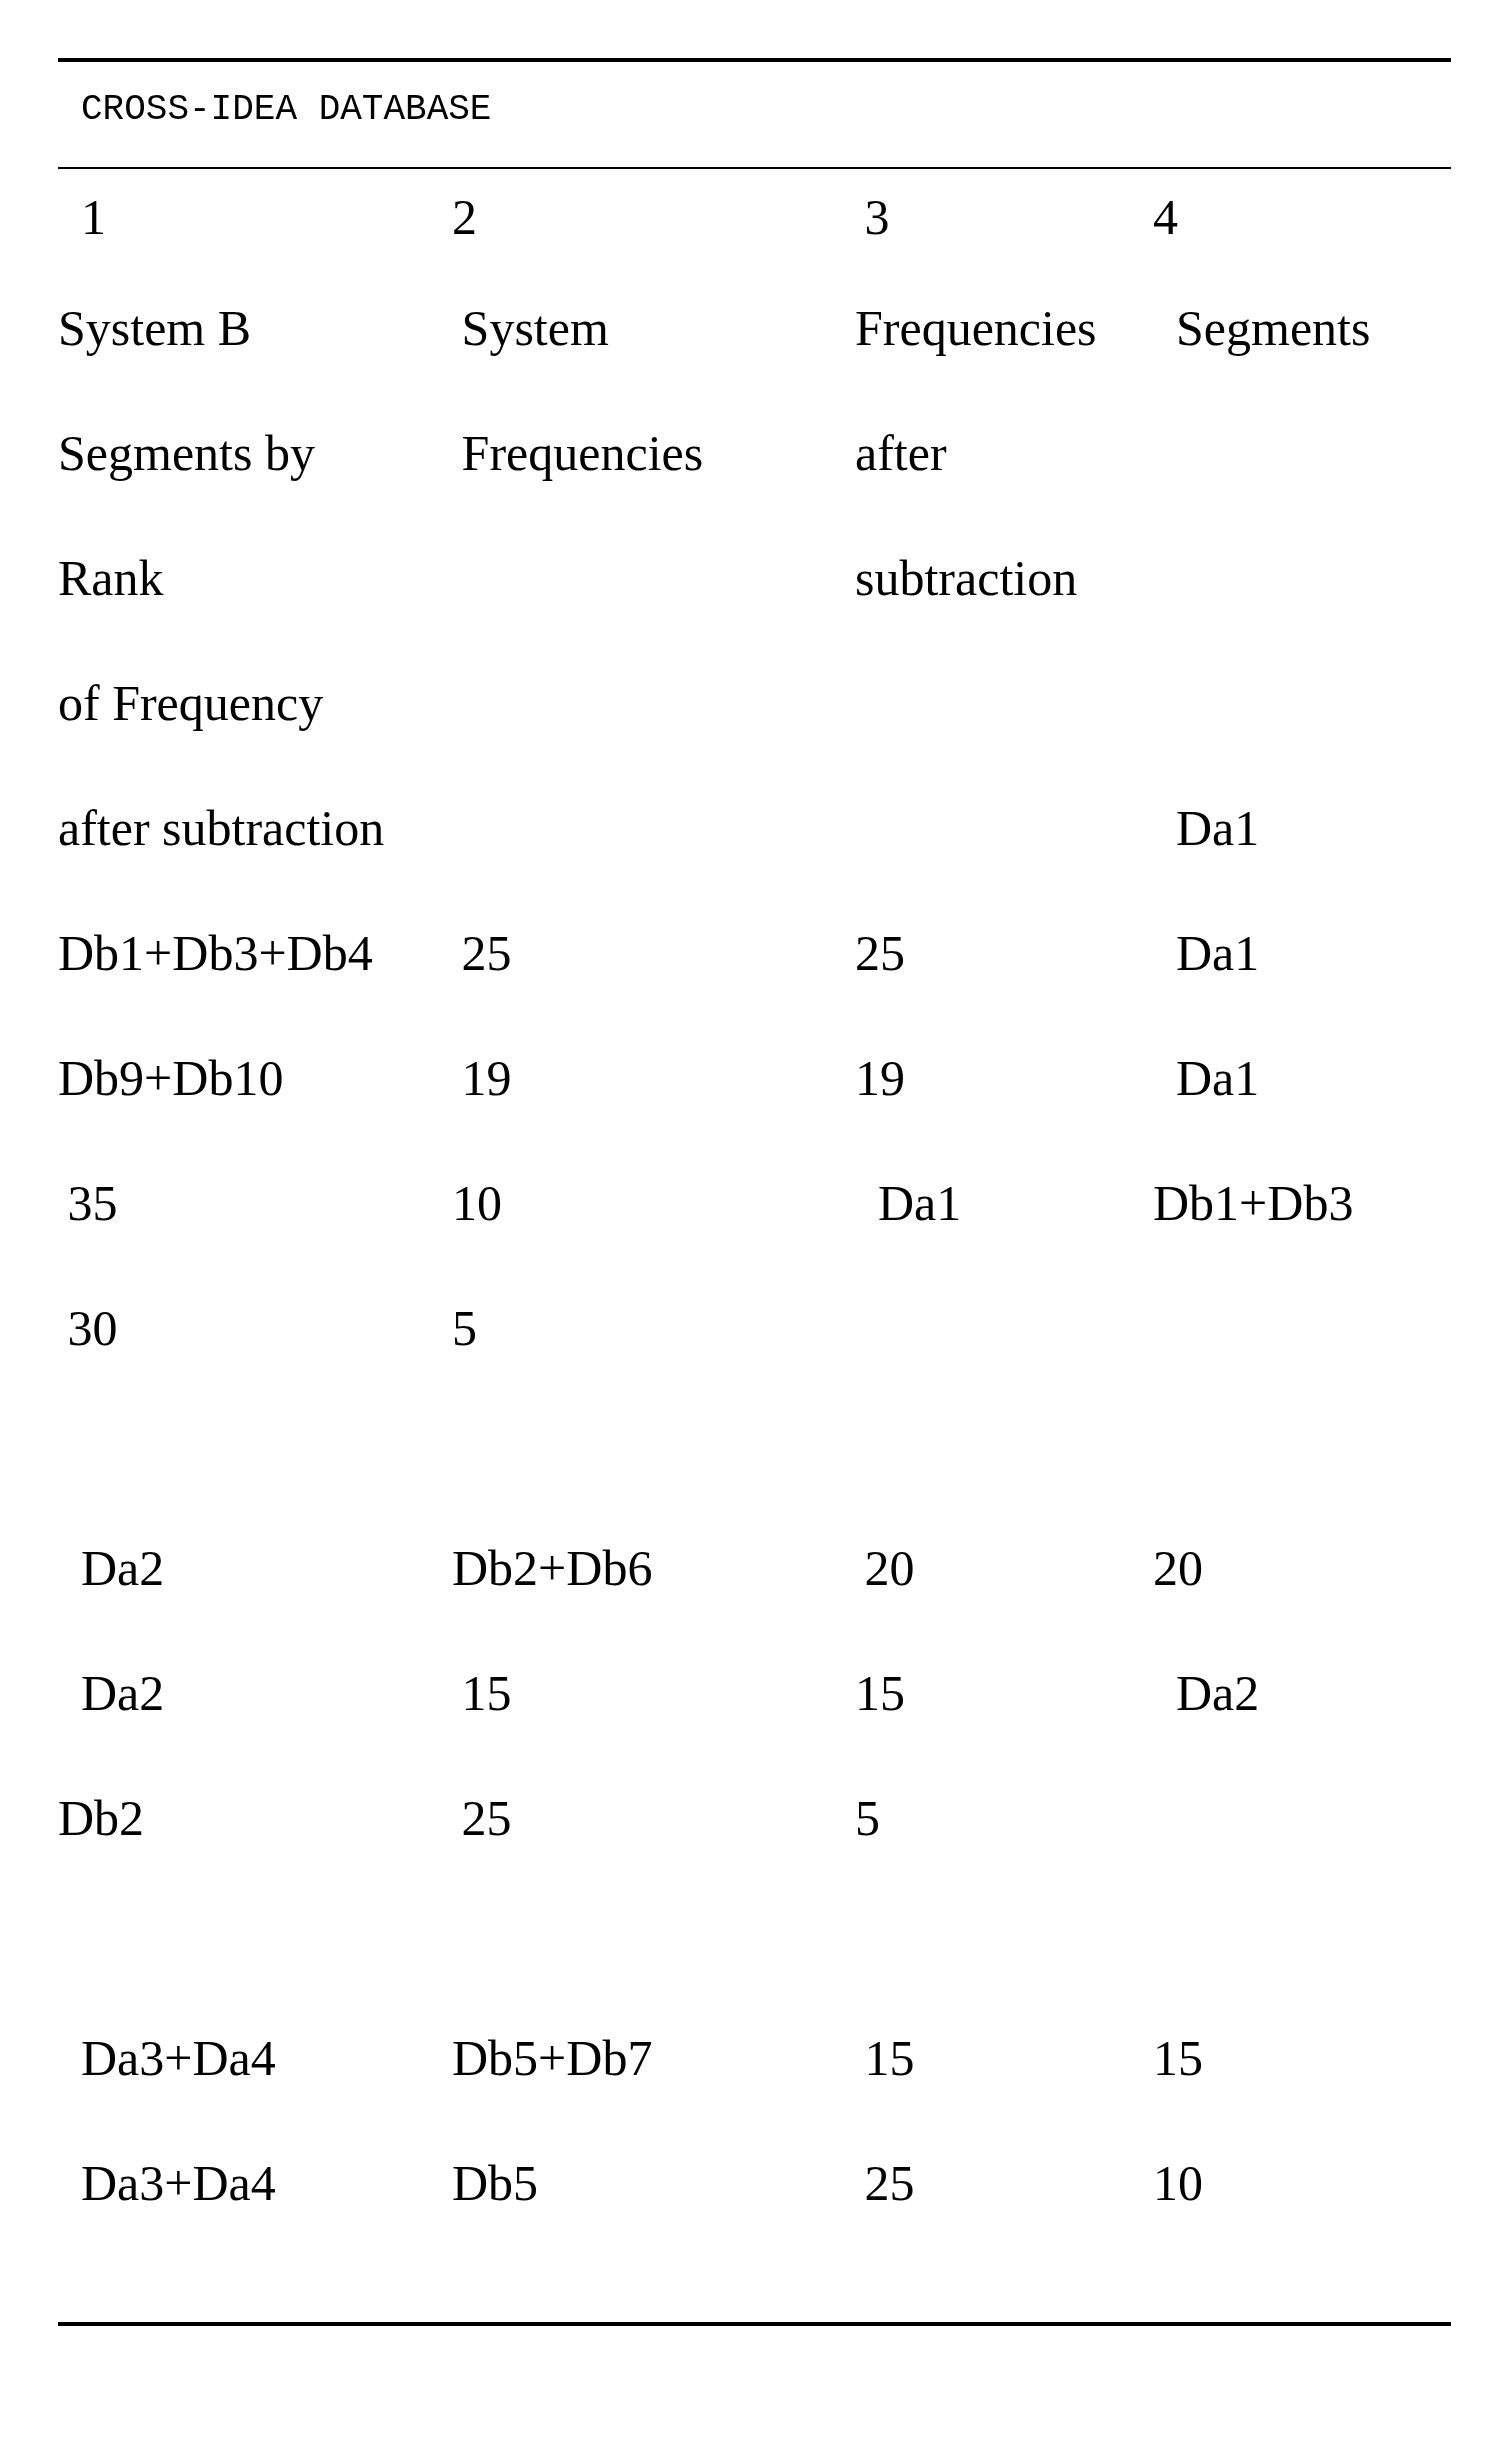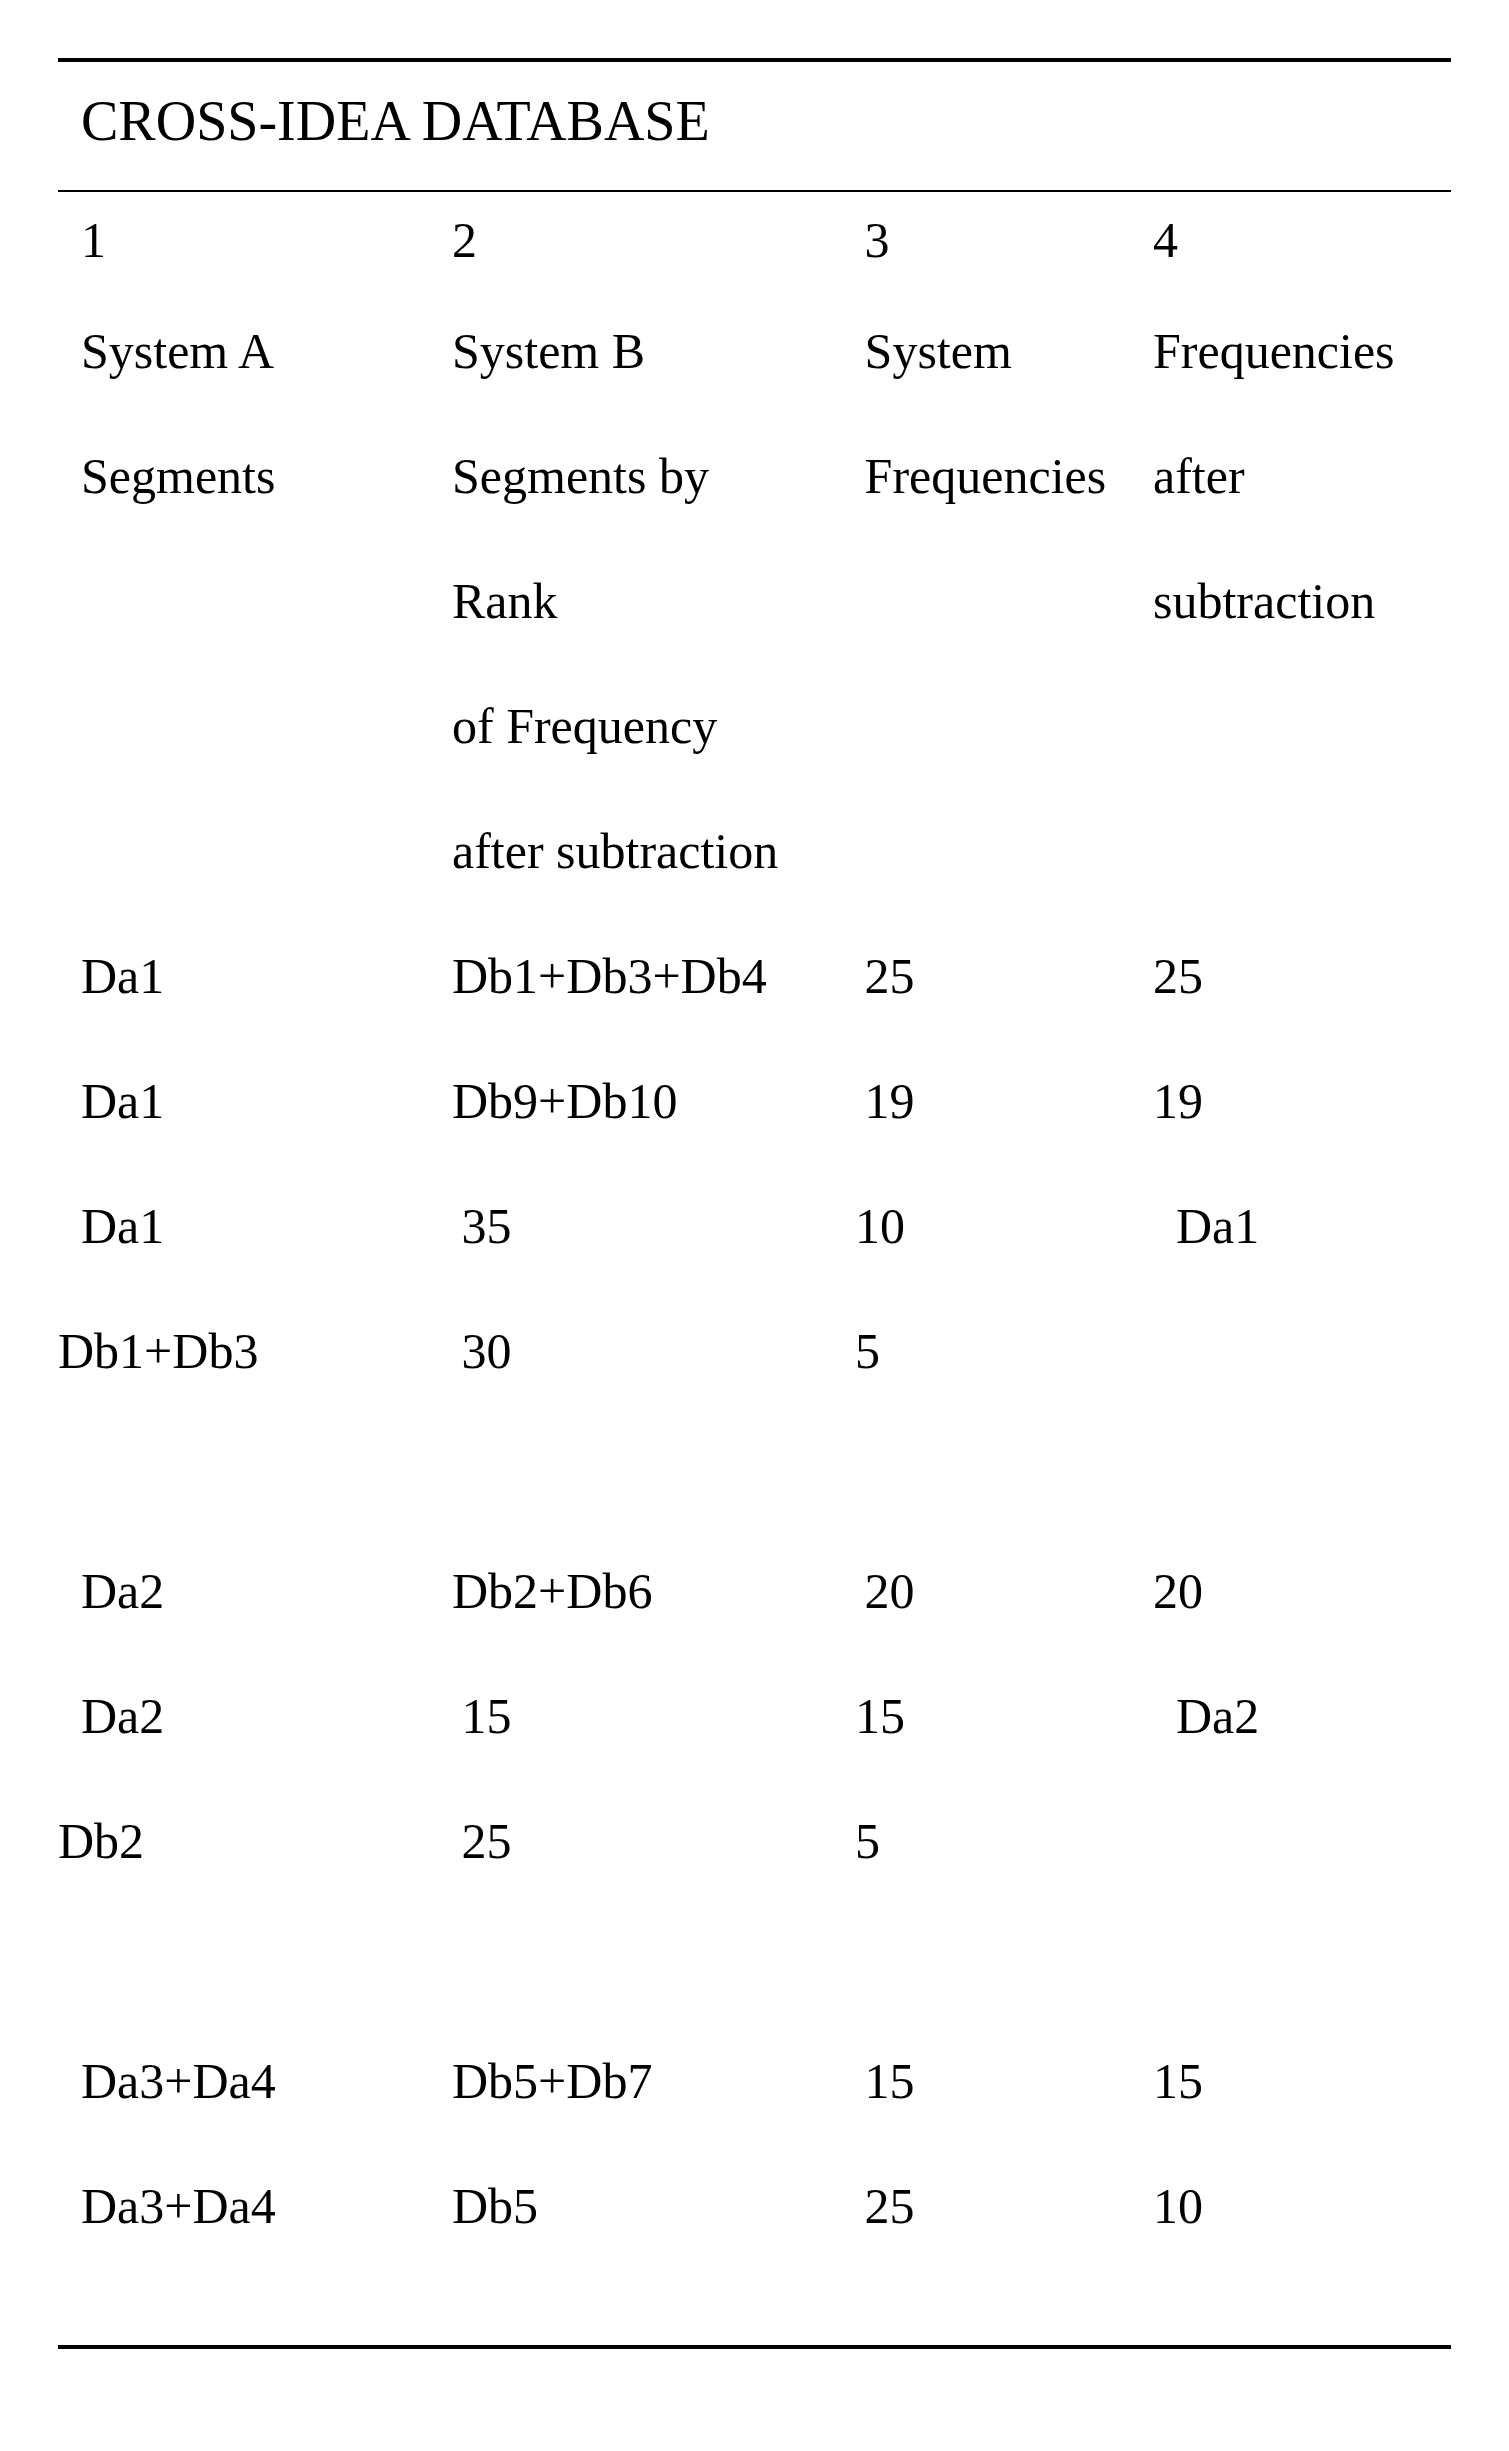--- a/index.html
+++ b/index.html
@@ -15,21 +15,22 @@
       padding: 58px 58px 58px 58px;
     }
     .table {
       width: 100%;
       border-top: 4.8px solid #000;
       border-bottom: 4.8px solid #000;
       padding-bottom: 77px;
     }
     .title-row {
       padding: 27px 0 37px 23px;
-      font-size: 56px;
+      font-size: 36px;
+      font-family: Liberation Mono, monospace;
     }
     .divider {
       border-top: 2.9px solid #000;
       margin-top: 0;
     }
     .grid {
       display: grid;
       
       grid-template-columns: 394px 403px 298px 1fr;
       font-size: 50px;
@@ -58,21 +59,20 @@
     <div class="title-row">CROSS-IDEA DATABASE</div>
     <div class="divider"></div>
 
     <div class="grid">
 
       <div class="cell tight c1">1</div>
       <div class="cell tight c2">2</div>
       <div class="cell tight c3">3</div>
       <div class="cell tight c4">4</div>
 
-      <div class="cell c1">System A</div>
       <div class="cell c2">System B</div>
       <div class="cell c3">System</div>
       <div class="cell c4">Frequencies</div>
 
       <div class="cell c1">Segments</div>
       <div class="cell c2">Segments by</div>
       <div class="cell c3">Frequencies</div>
       <div class="cell c4">after</div>
 
       <div class="cell c1"></div>

